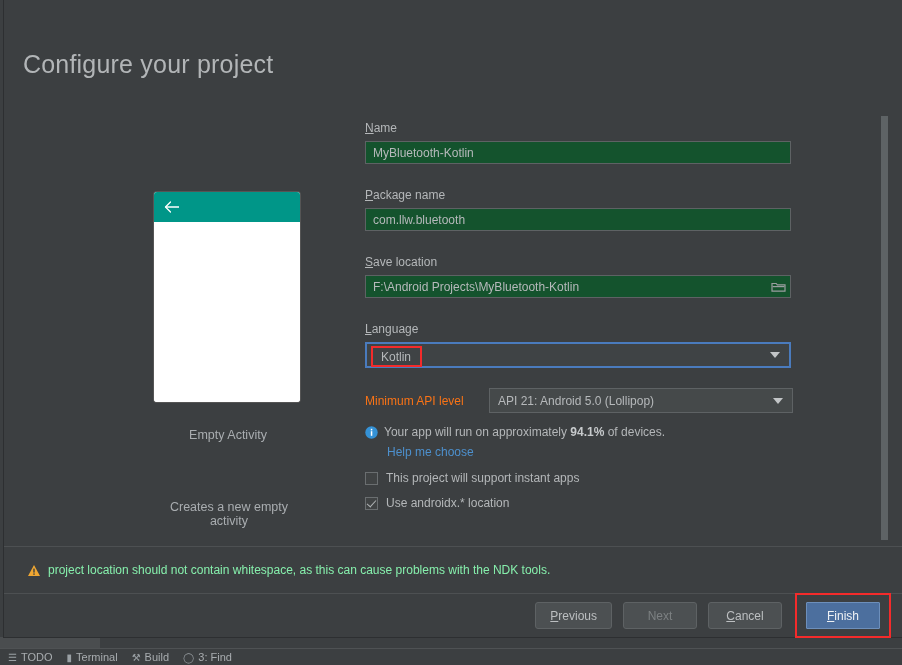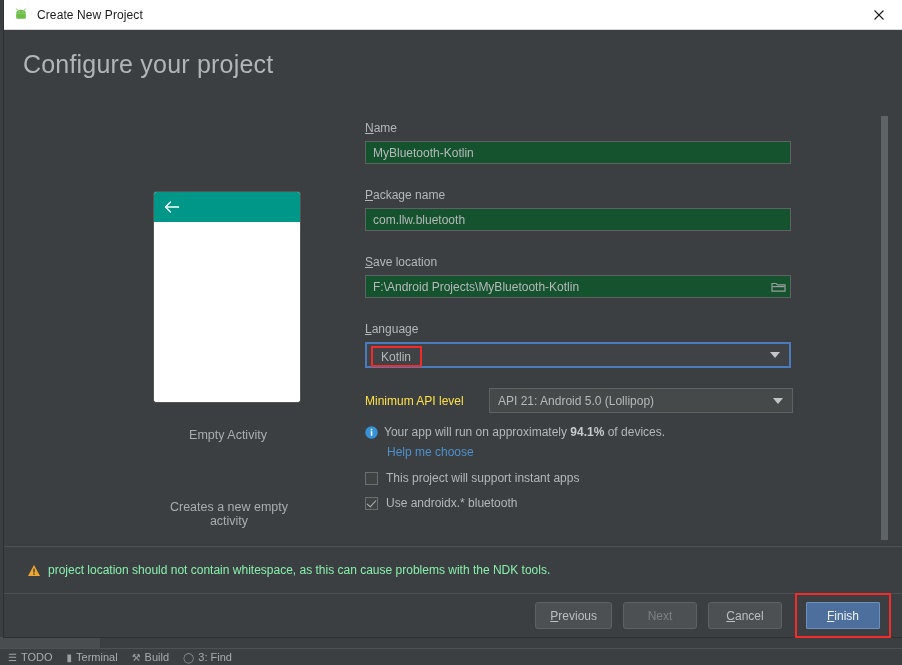--- a/index.html
+++ b/index.html
@@ -247,21 +247,21 @@
   #language-value-box .combo-value { padding-left: 0; }
 
   
   #api-row {
     display: flex;
     align-items: center;
     margin-top: 20px;
   }
   #api-label {
     font-size: 12px;
-    color: #fde047;
+    color: #f97316;
     width: 124px;
     flex: none;
   }
   #api-combo { width: 305px; }
 
   
   #info-line {
     display: flex;
     align-items: flex-start;
     gap: 6px;
@@ -427,39 +427,20 @@
     <span>Build</span>
   </div>
   <div class="ide-tool">
     <span class="gl">◯</span>
     <span>3: Find</span>
   </div>
 </div>
 
 <div id="dialog">
 
-  <div id="titlebar">
-    <span id="titlebar-icon">
-      <svg width="16" height="16" viewBox="0 0 16 16">
-        <path d="M3.2 6.2h9.6v4.6a1 1 0 0 1-1 1H4.2a1 1 0 0 1-1-1z" fill="#6bbd45"></path>
-        <path d="M3.2 6.2c0-1.9 2.1-3.4 4.8-3.4s4.8 1.5 4.8 3.4z" fill="#6bbd45"></path>
-        <line x1="4.6" y1="3.2" x2="3.6" y2="1.9" stroke="#6bbd45" stroke-width="0.9" stroke-linecap="round"></line>
-        <line x1="11.4" y1="3.2" x2="12.4" y2="1.9" stroke="#6bbd45" stroke-width="0.9" stroke-linecap="round"></line>
-        <circle cx="6.1" cy="4.8" r="0.55" fill="#ffffff"></circle>
-        <circle cx="9.9" cy="4.8" r="0.55" fill="#ffffff"></circle>
-      </svg>
-    </span>
-    <span id="titlebar-title">Create New Project</span>
-    <div id="titlebar-close">
-      <svg width="12" height="12" viewBox="0 0 12 12">
-        <line x1="1.5" y1="1.5" x2="10.5" y2="10.5" stroke="#1c1c1c" stroke-width="1.1"></line>
-        <line x1="10.5" y1="1.5" x2="1.5" y2="10.5" stroke="#1c1c1c" stroke-width="1.1"></line>
-      </svg>
-    </div>
-  </div>
 
   <div id="heading">Configure your project</div>
 
   <div id="content-area">
 
     <div id="preview-col">
       <div id="preview-thumb">
         <div id="preview-appbar">
           <span>
             <svg width="17" height="14" viewBox="0 0 17 14">
@@ -547,21 +528,21 @@
       </div>
       <div id="help-link">Help me choose</div>
 
       
       <div class="cb-row">
         <span class="cb-box"></span>
         <span class="cb-label">This project will support instant apps</span>
       </div>
       <div class="cb-row">
         <span class="cb-box checked"></span>
-        <span class="cb-label">Use androidx.* bluetooth</span>
+        <span class="cb-label">Use androidx.* location</span>
       </div>
 
     </div>
   </div>
 
   <div id="content-scrollbar">
     <div id="content-scrollbar-thumb"></div>
   </div>
 
   <div id="warning-bar">

